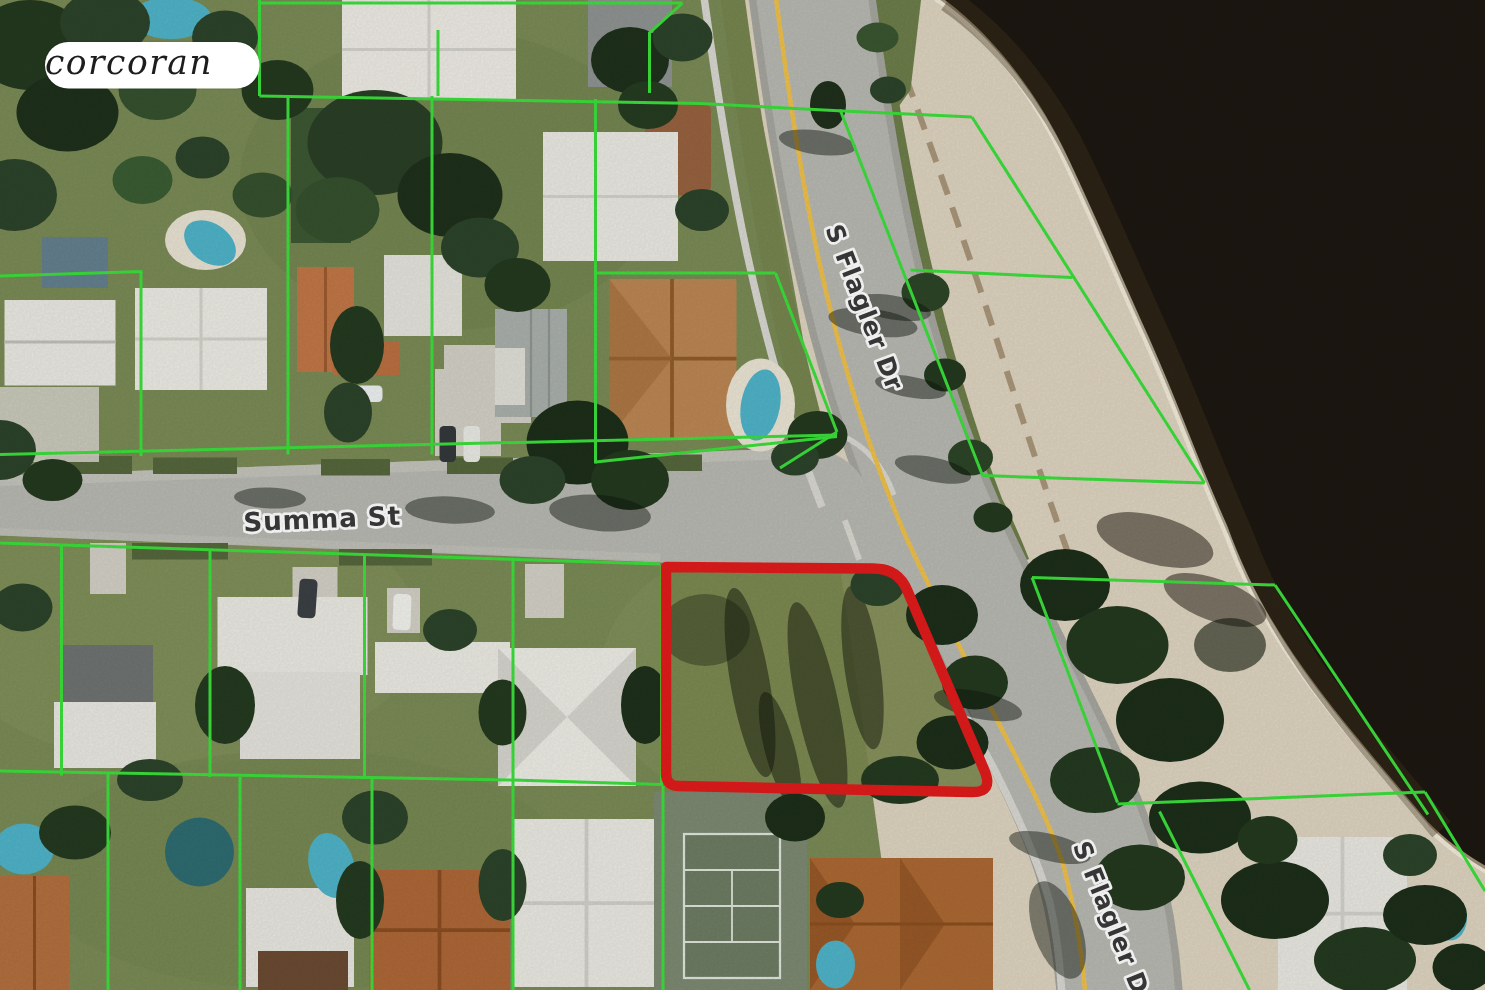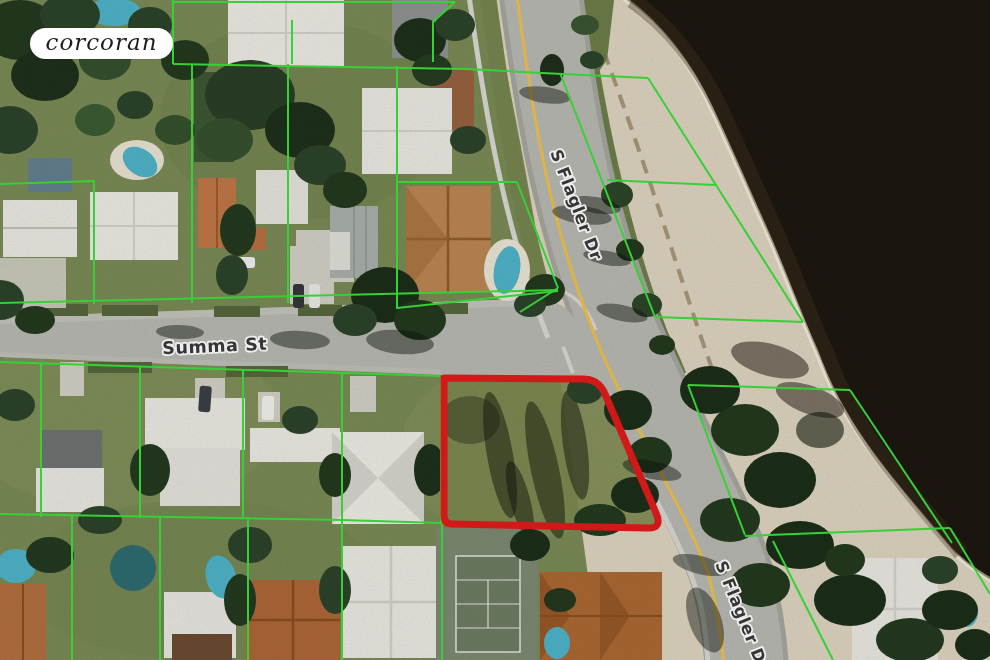--- a/index.html
+++ b/index.html
@@ -3,21 +3,21 @@
 <meta charset="utf-8">
 <style>
   html,body{margin:0;padding:0;background:#222;}
   .stage{position:relative;width:990px;height:660px;overflow:hidden;background:#7a8a55;
          font-family:"DejaVu Sans","Liberation Sans",sans-serif;}
   .stage svg{display:block;}
   .street-label{font-family:"DejaVu Sans","Liberation Sans",sans-serif;font-weight:700;
                 paint-order:stroke fill;stroke:#ffffff;stroke-width:3.6px;stroke-linejoin:round;
                 letter-spacing:.6px;}
   .logo-pill{position:absolute;left:30px;top:28px;width:143px;height:31px;background:#ffffff;
-             border-radius:17px;display:flex;align-items:center;justify-content:center;
+             border-radius:17px;display:flex;align-items:center;justify-content:flex-start;
              box-shadow:0 0 0 1px rgba(0,0,0,.05);}
   .logo-pill span{font:italic 23px "DejaVu Serif","Liberation Serif",serif;color:#1d1d1d;
                   letter-spacing:1px;line-height:1;transform:translateY(-1px);}
 </style>
 </head>
 <body>
 
 <div class="stage">
 <svg width="990" height="660" viewBox="0 0 990 660">
   <defs>

